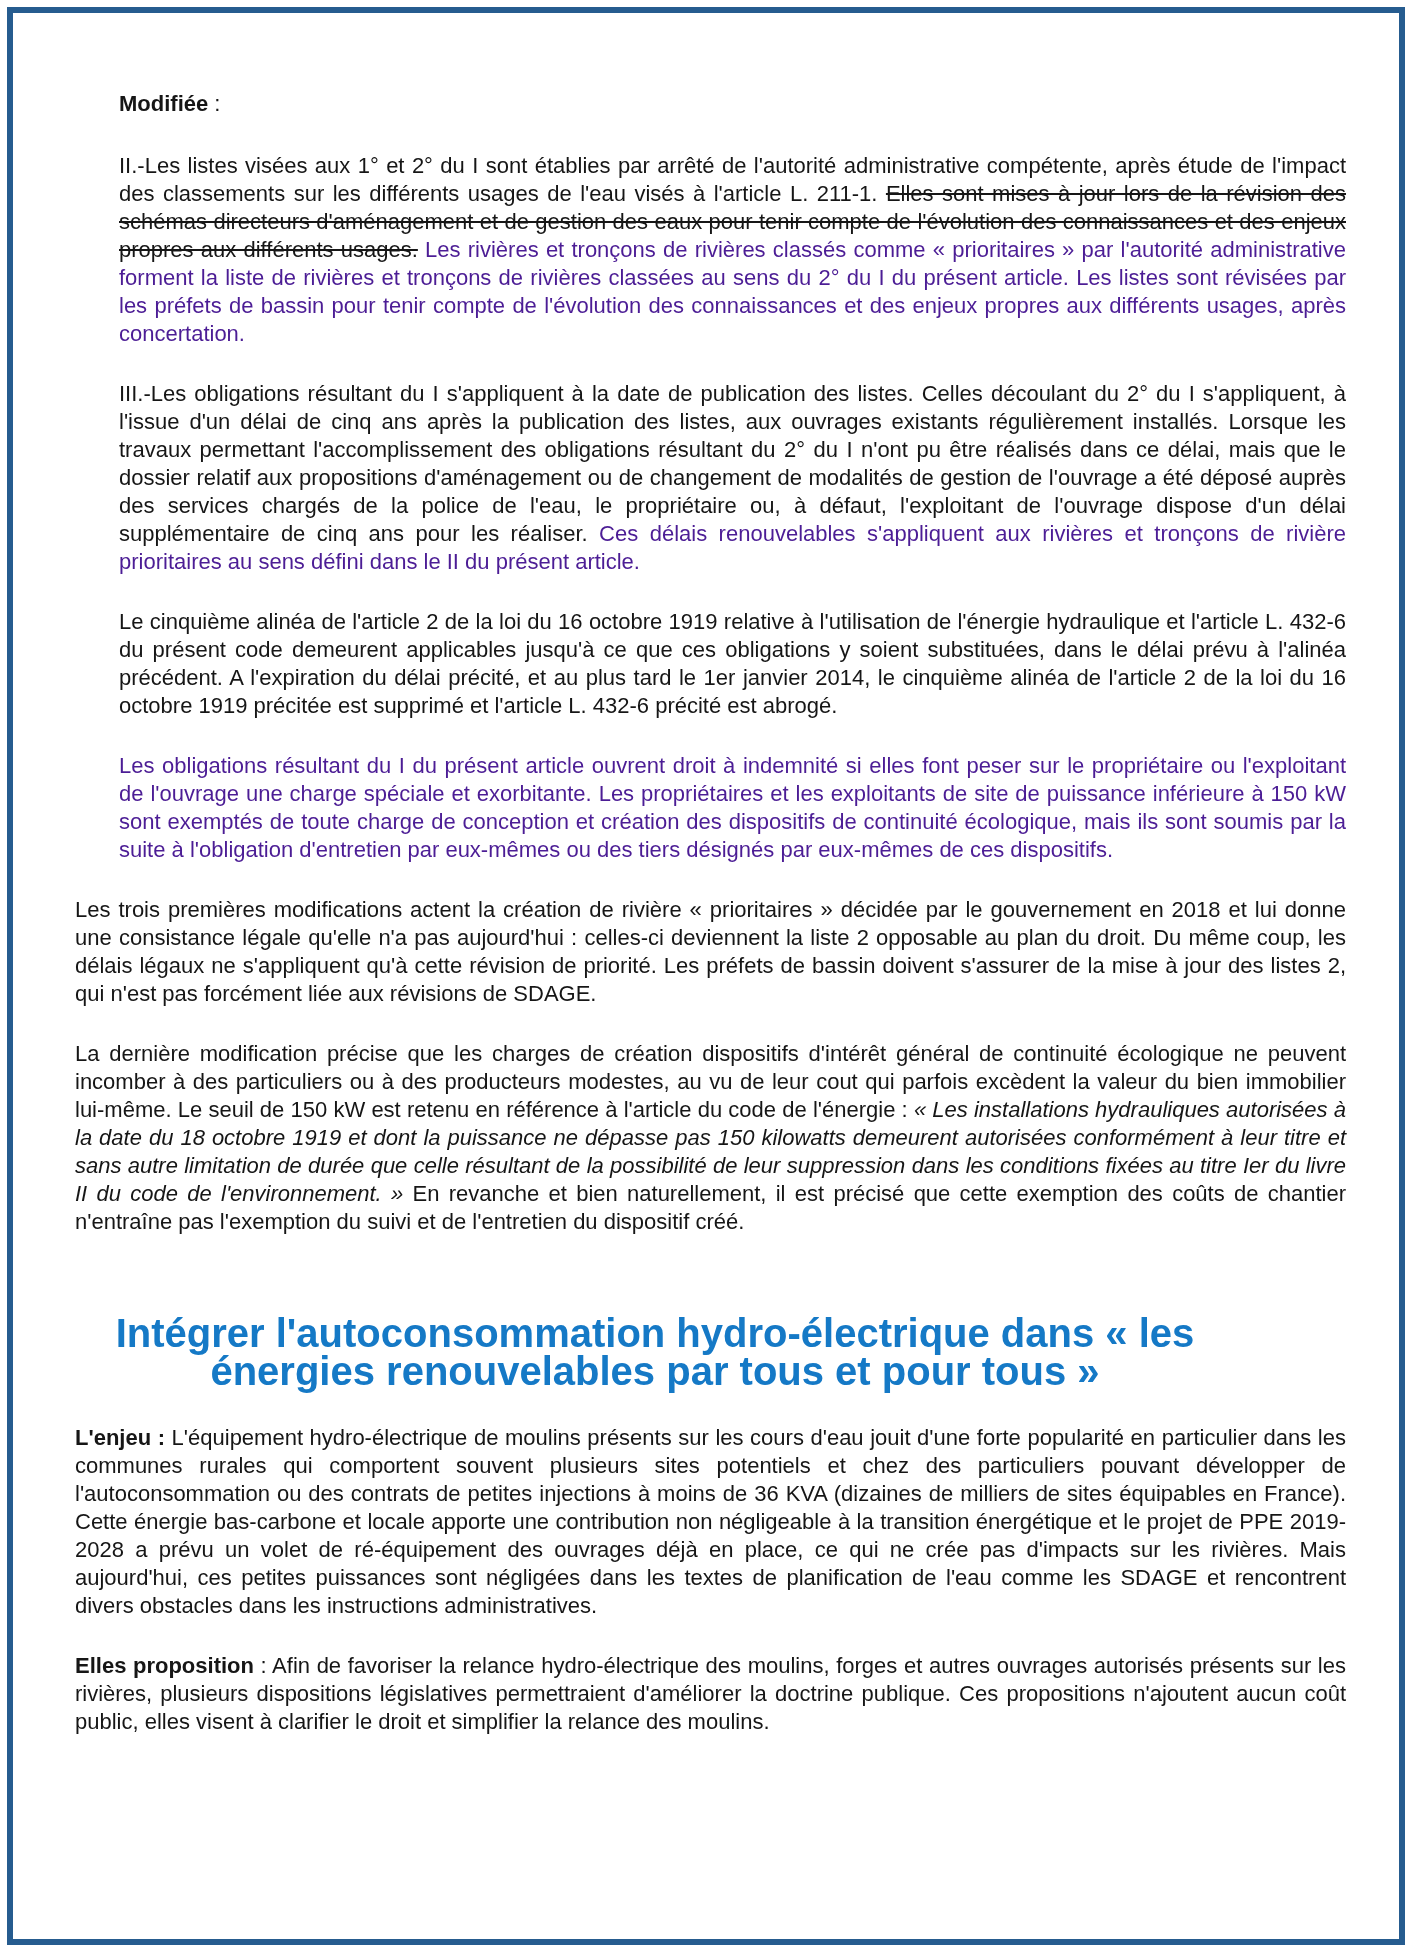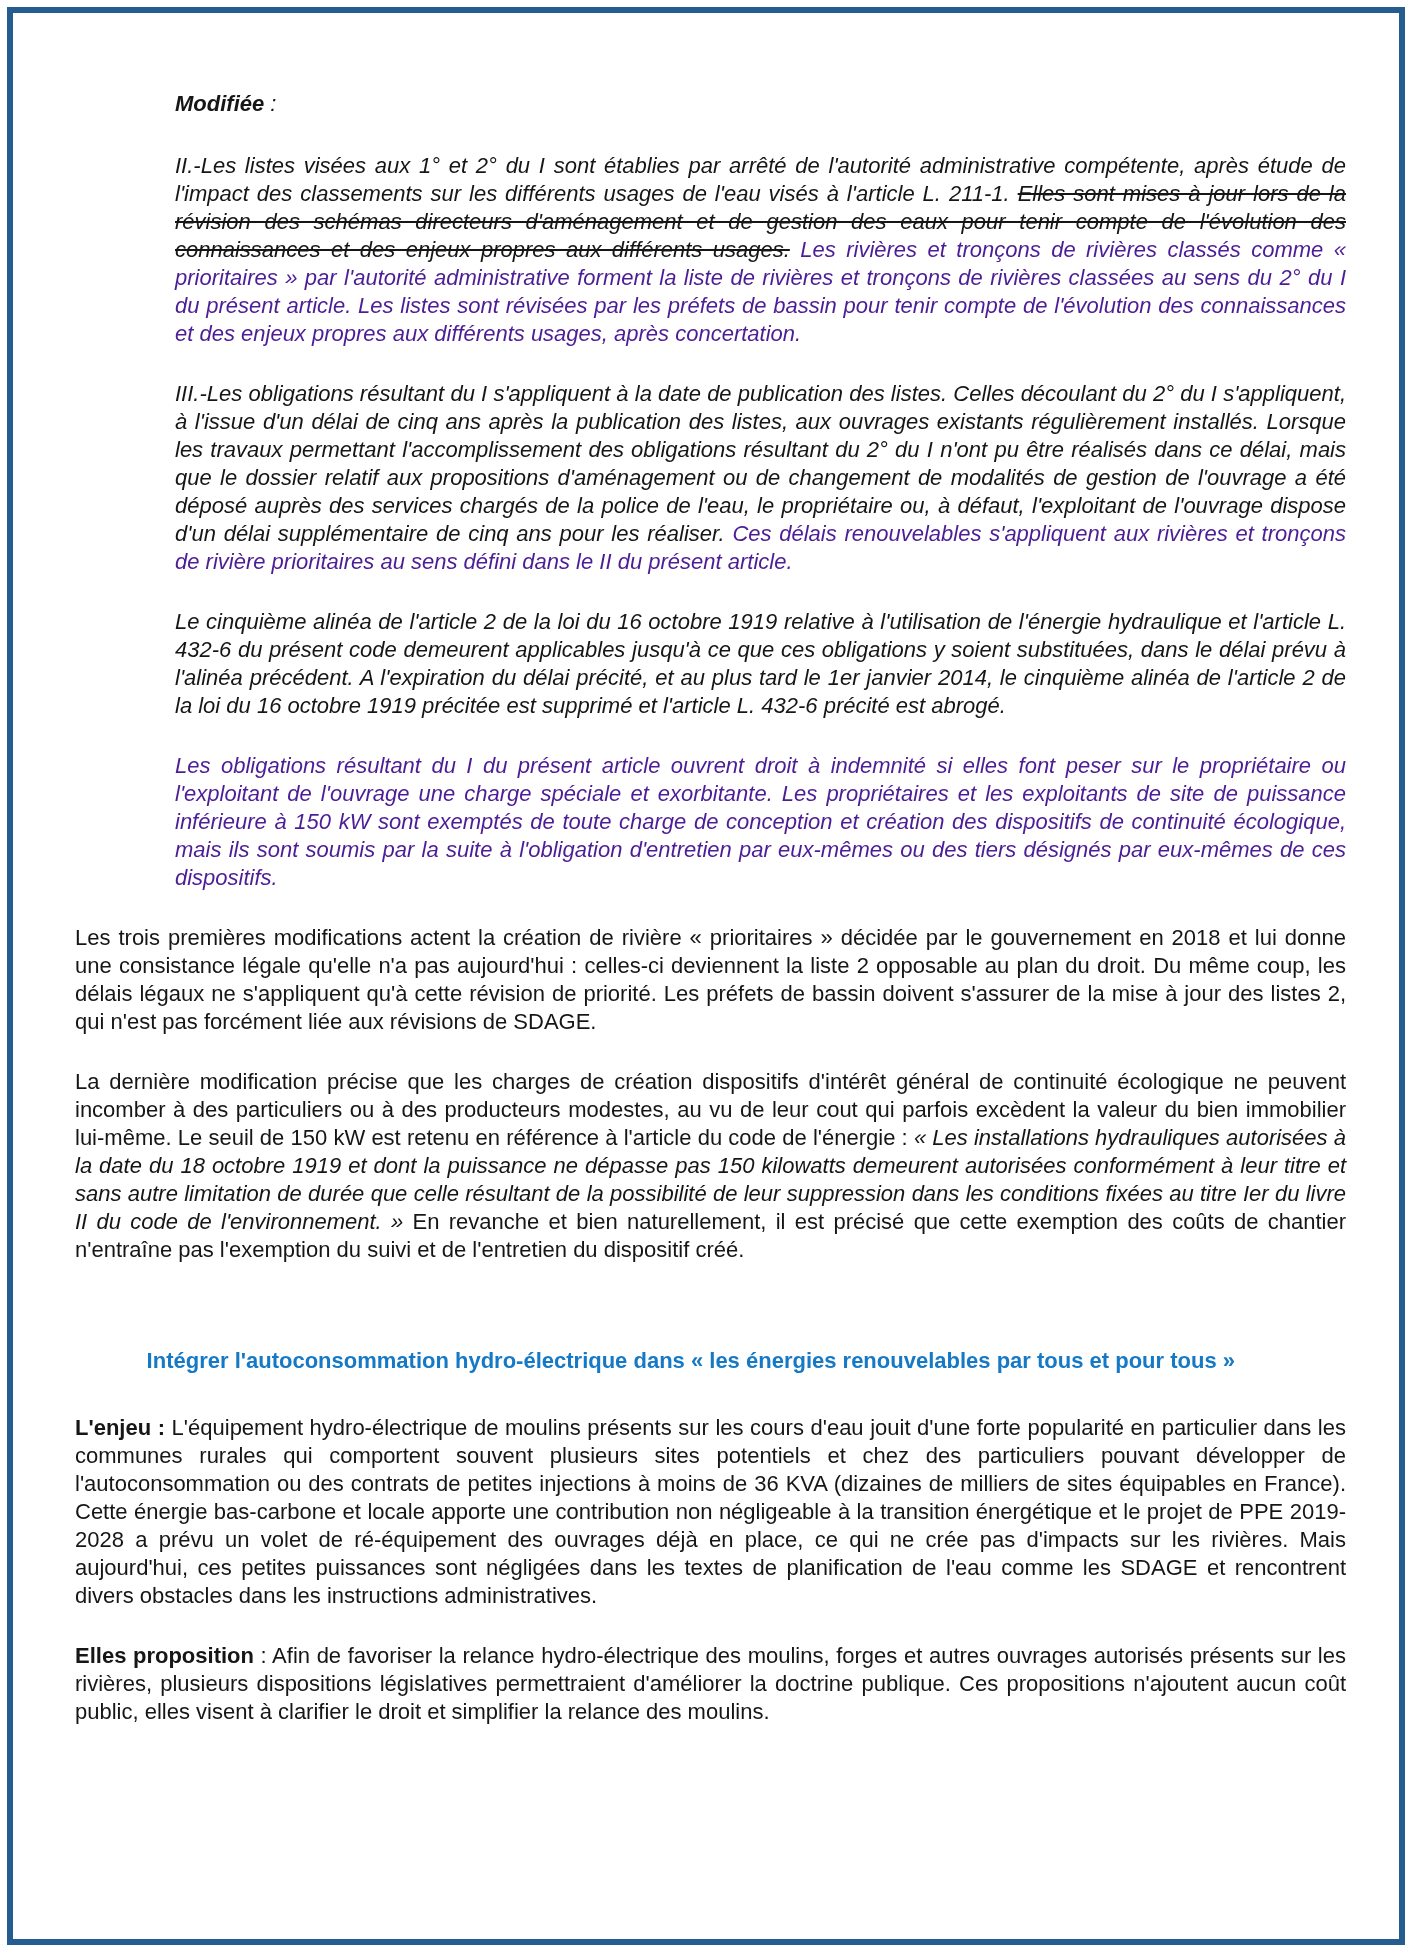--- a/index.html
+++ b/index.html
@@ -25,34 +25,33 @@
     right: 66px;
     top: 90px;
   }
   p {
     font-size: 22px;
     line-height: 28px;
     margin: 0 0 32px 0;
     text-align: justify;
   }
   .excerpt {
-    margin-left: 100px;
-    font-style: italic;
+    margin-left: 44px;
   }
   .excerpt-label { margin-bottom: 34px; text-align: left; }
   .excerpt-label .lead { font-weight: bold; }
   .strike-run { text-decoration: line-through; }
   .red-run { color: #4c1d95; }
   .quote-run { font-style: italic; }
   .section-heading {
-    font-size: 22px;
+    font-size: 40px;
     line-height: 38px;
     font-weight: bold;
     color: #1579c6;
-    text-align: right;
+    text-align: center;
     max-width: 1160px;
     margin: 78px 0 34px 0;
   }
   .lead { font-weight: bold; }
 </style>
 </head>
 <body>
 
 <div class="page-frame"></div>
 

